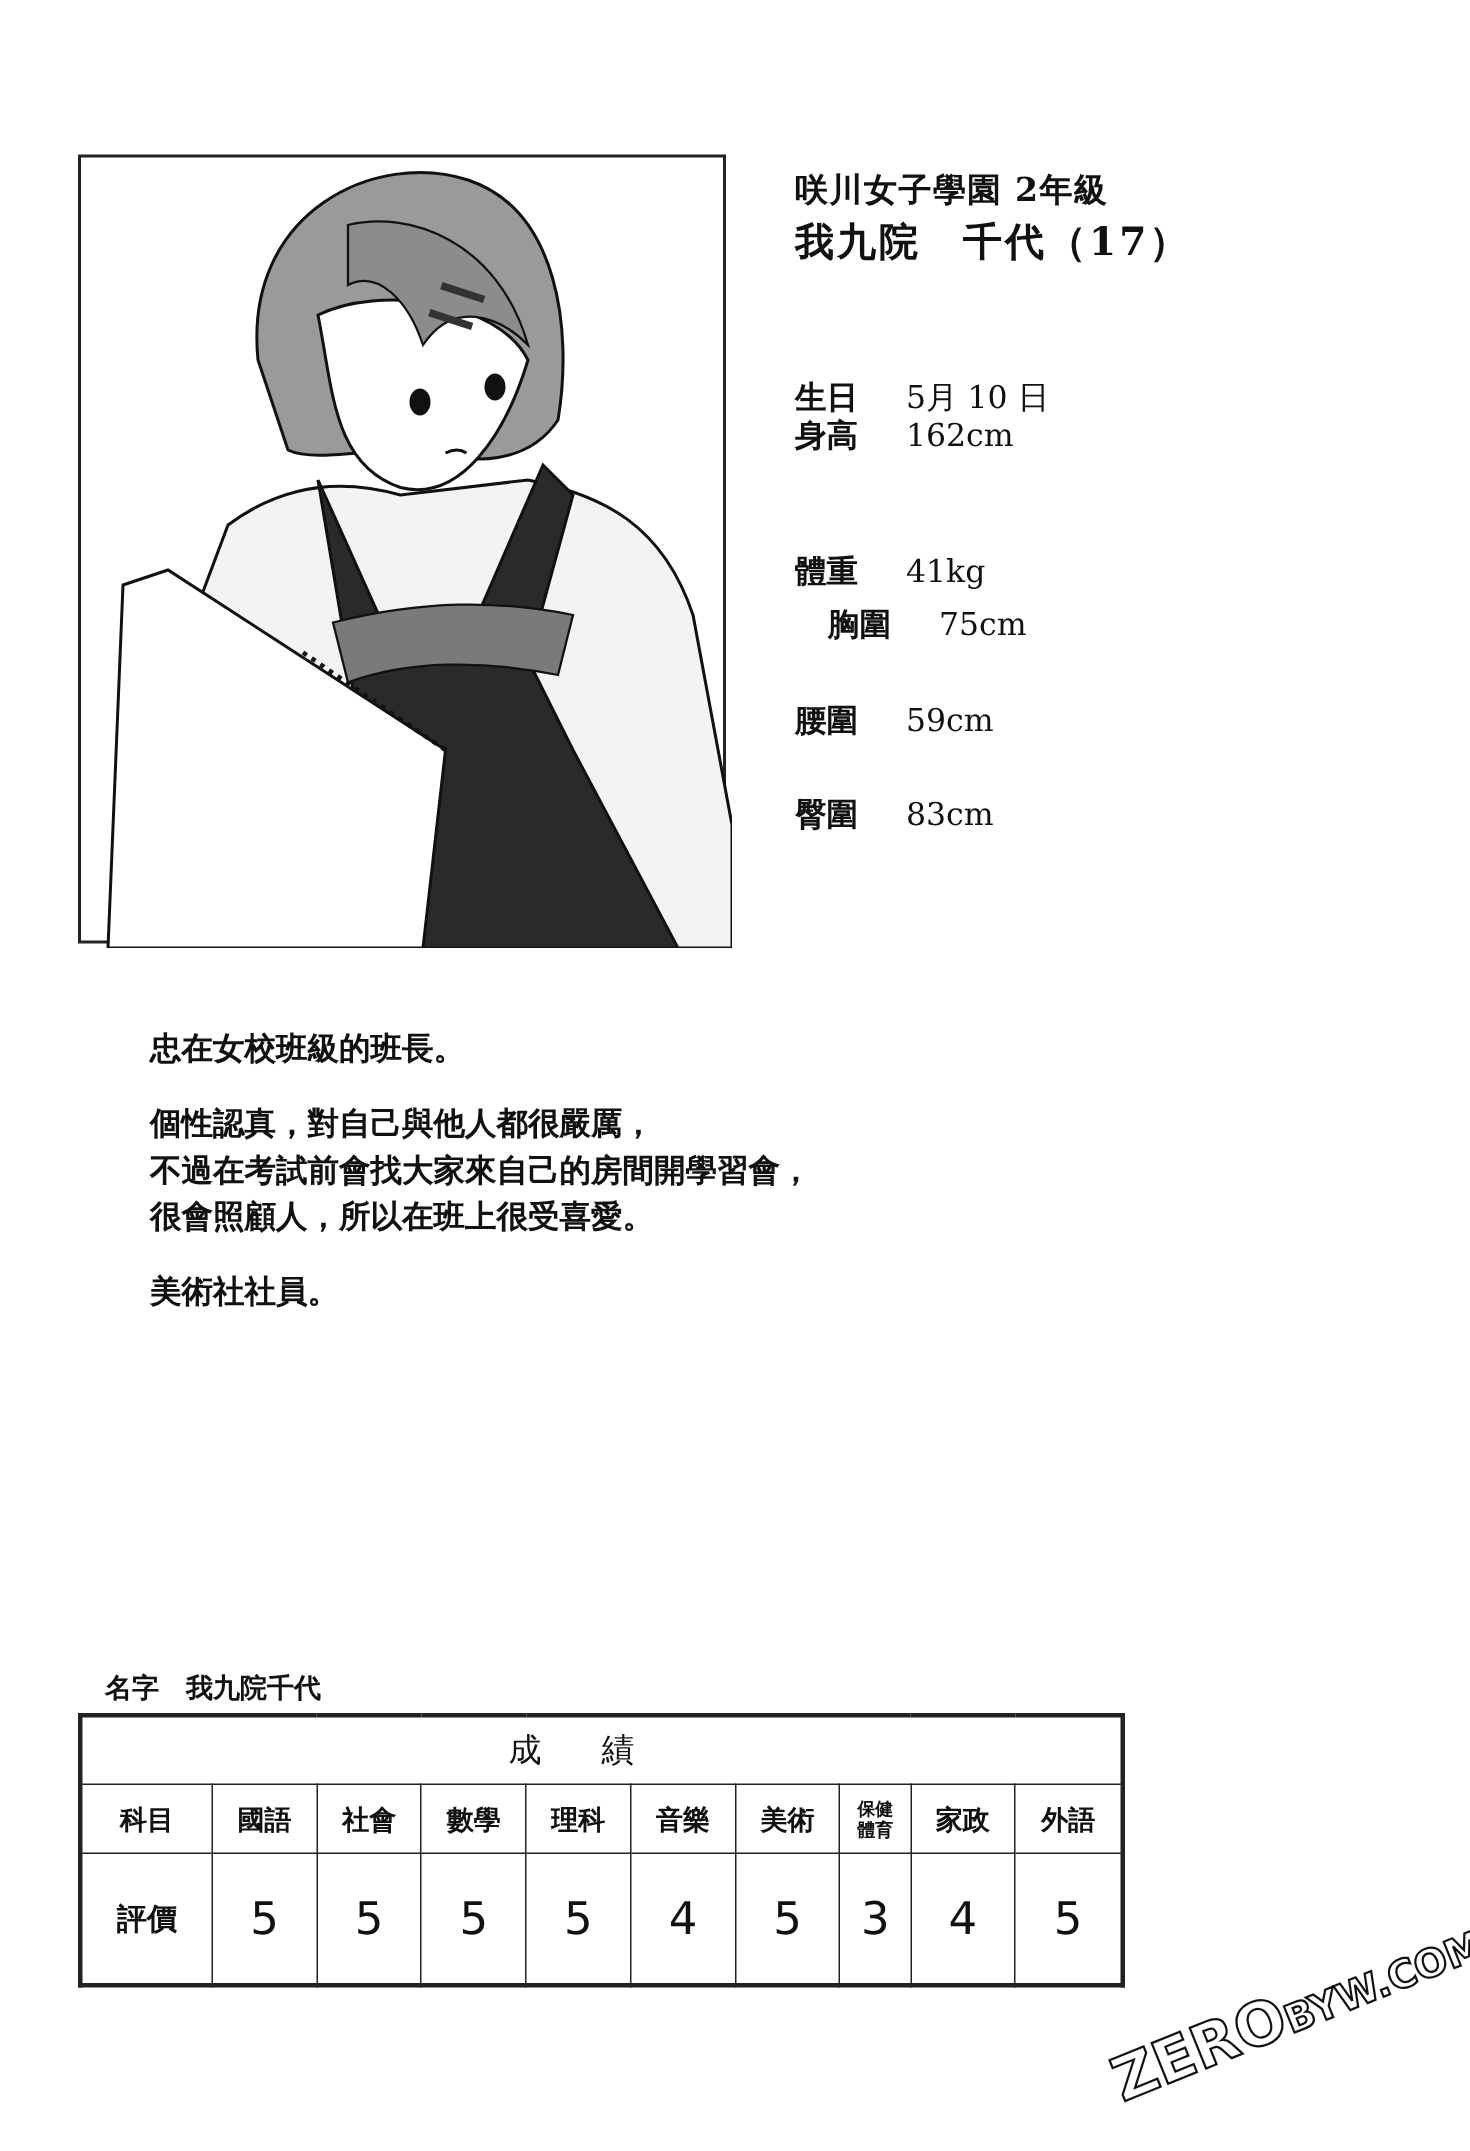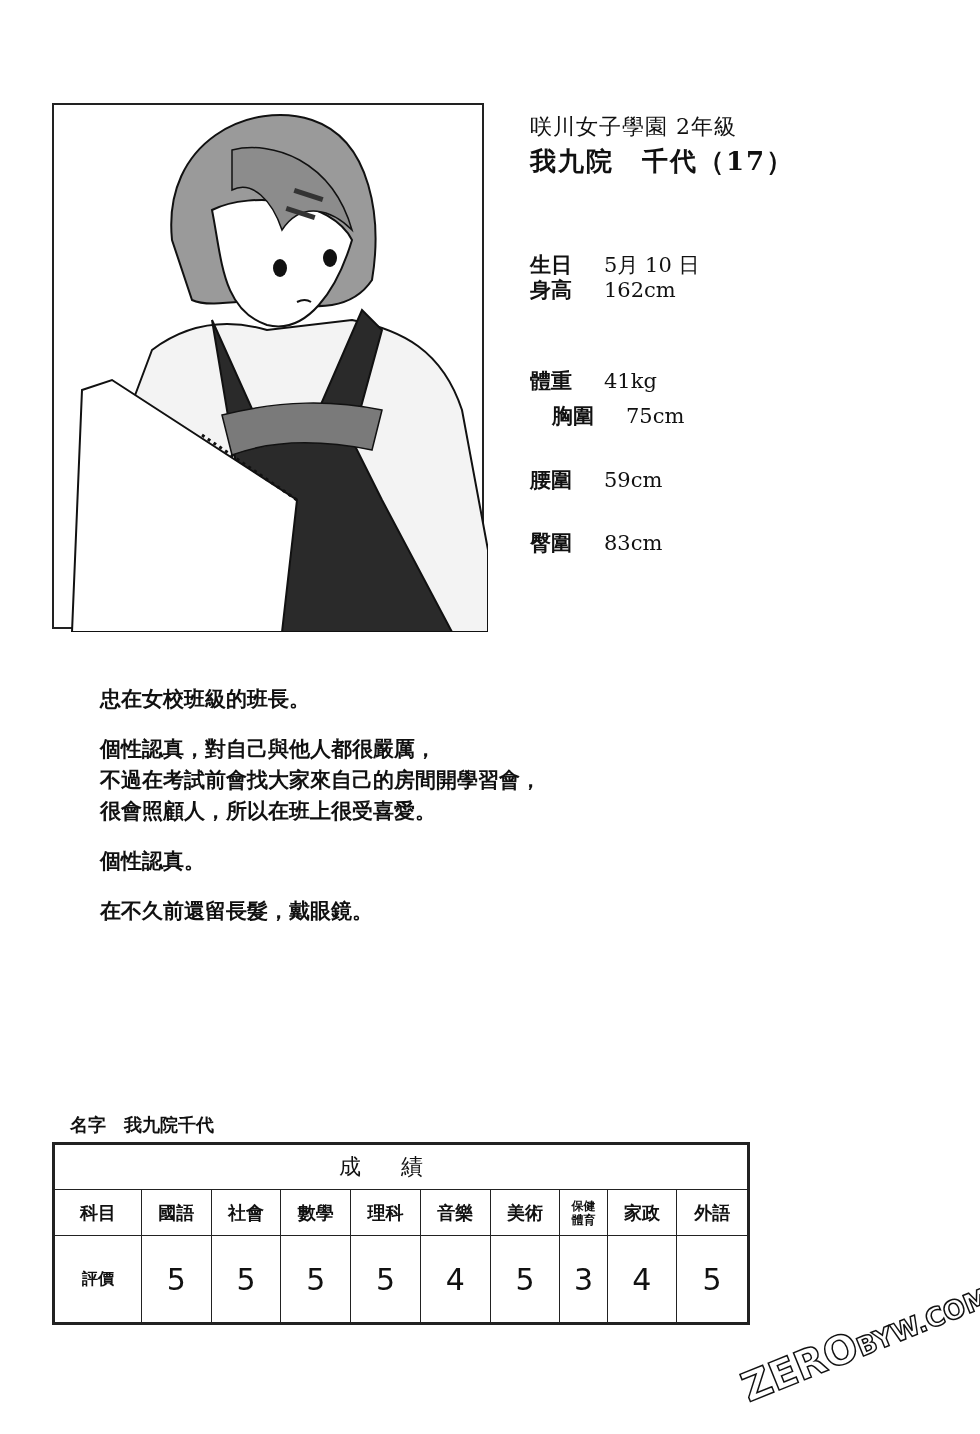--- a/index.html
+++ b/index.html
@@ -2,37 +2,37 @@
 <html><head>
 <meta charset="utf-8">
 <style>
   html, body { margin:0; padding:0; background:#ffffff; }
   body { width:980px; height:1434px; position:relative; overflow:hidden;
          font-family:"DejaVu Serif","Liberation Serif",serif; color:#111; }
   .illus { position:absolute; left:52px; top:103px; width:432px; height:526px;
            border:2px solid #222; box-sizing:border-box; overflow:visible; background:#fff; }
   .illus svg { position:absolute; left:-2px; top:-25px; }
   .profile { position:absolute; left:530px; top:112px; }
-  .school { font-size:22px; font-weight:normal; letter-spacing:1px; }
+  .school { font-size:22px; font-weight:bold; letter-spacing:1px; }
   .name { font-size:26px; font-weight:bold; margin-top:2px; letter-spacing:2px; }
   .stat { position:absolute; left:0; font-size:21px; font-weight:bold; white-space:nowrap; }
   .stat .lbl { display:inline-block; width:74px; }
   .stat .val { font-weight:normal; }
   .desc { position:absolute; left:52px; top:683px; font-size:21px; font-weight:bold; line-height:31px;margin-left:48px; }
   .desc p { margin:0 0 19px 0; }
   .desc .l { display:block; }
   .rname { position:absolute; left:70px; top:1113px; font-size:18px; font-weight:bold; }
   table.grades { position:absolute; left:52px; top:1142px; width:698px; border-collapse:collapse;
                  border:3px solid #222; }
   table.grades td { border:1.5px solid #222; text-align:center; padding:0; }
   .gtitle td { height:44px; font-size:22px; font-weight:normal; letter-spacing:40px; }
   .subj td { height:45px; font-size:18px; font-weight:bold; }
   .subj td.small { font-size:12px; line-height:14px; }
   .vals td { height:86px; font-size:30px; font-family:"DejaVu Sans","Liberation Sans",sans-serif; font-weight:normal; }
-  .vals td.first { font-size:16px; font-family:"DejaVu Serif","Liberation Serif",serif; font-weight:bold; }
+  .vals td.first { font-size:20px; font-family:"DejaVu Serif","Liberation Serif",serif; font-weight:bold; }
   .watermark { position:absolute; left:735px; top:1368px; transform:rotate(-22deg); transform-origin:left top;
                font-family:"DejaVu Sans","Liberation Sans",sans-serif; font-weight:bold; color:#fff;
                -webkit-text-stroke:1.5px #111; white-space:nowrap; }
   .watermark .big { font-size:40px; }
   .watermark .small { font-size:26px; }
 </style>
 </head>
 <body>
 
 <div class="illus">
@@ -85,22 +85,21 @@
   <span class="lbl">臀圍</span><span class="val">83cm</span>
 </div>
 
 <div class="desc">
   <p>忠在女校班級的班長。</p>
   <p>
     <span class="l">個性認真，對自己與他人都很嚴厲，</span>
     <span class="l">不過在考試前會找大家來自己的房間開學習會，</span>
     <span class="l">很會照顧人，所以在班上很受喜愛。</span>
   </p>
-  <p>個性認真。</p>
-  <p>在不久前還留長髮，戴眼鏡。</p>
+  <p>美術社社員。</p>
 </div>
 
 <div class="rname">名字　我九院千代</div>
 <table class="grades">
   <tbody>
       <tr class="gtitle">
     <td colspan="10">成績</td>
   </tr>
   <tr class="subj">
     <td style="width:86px">科目</td>

